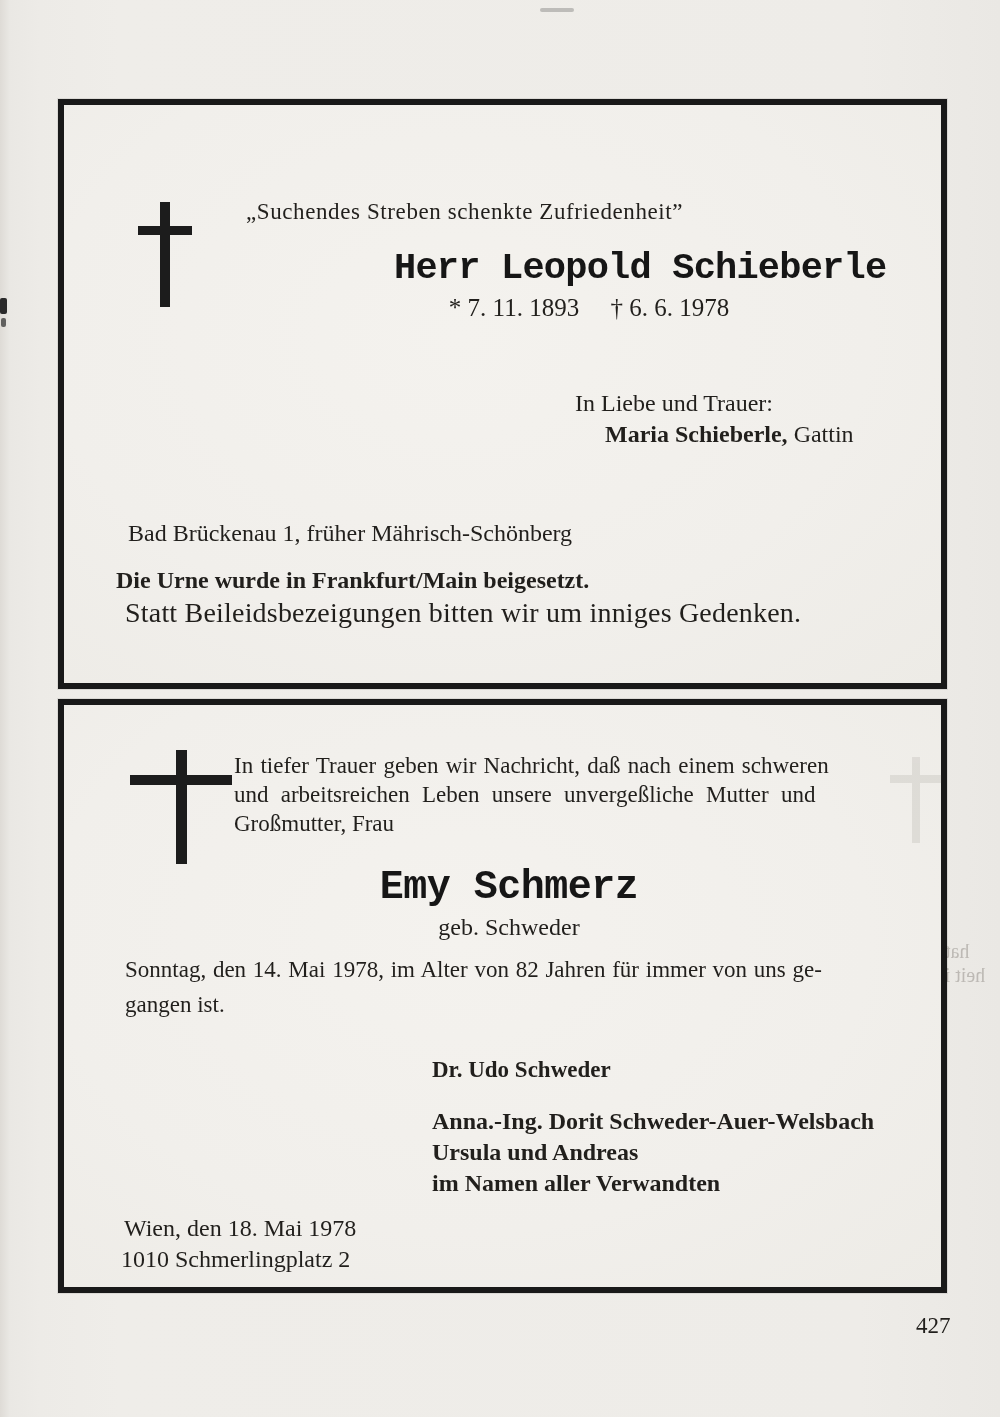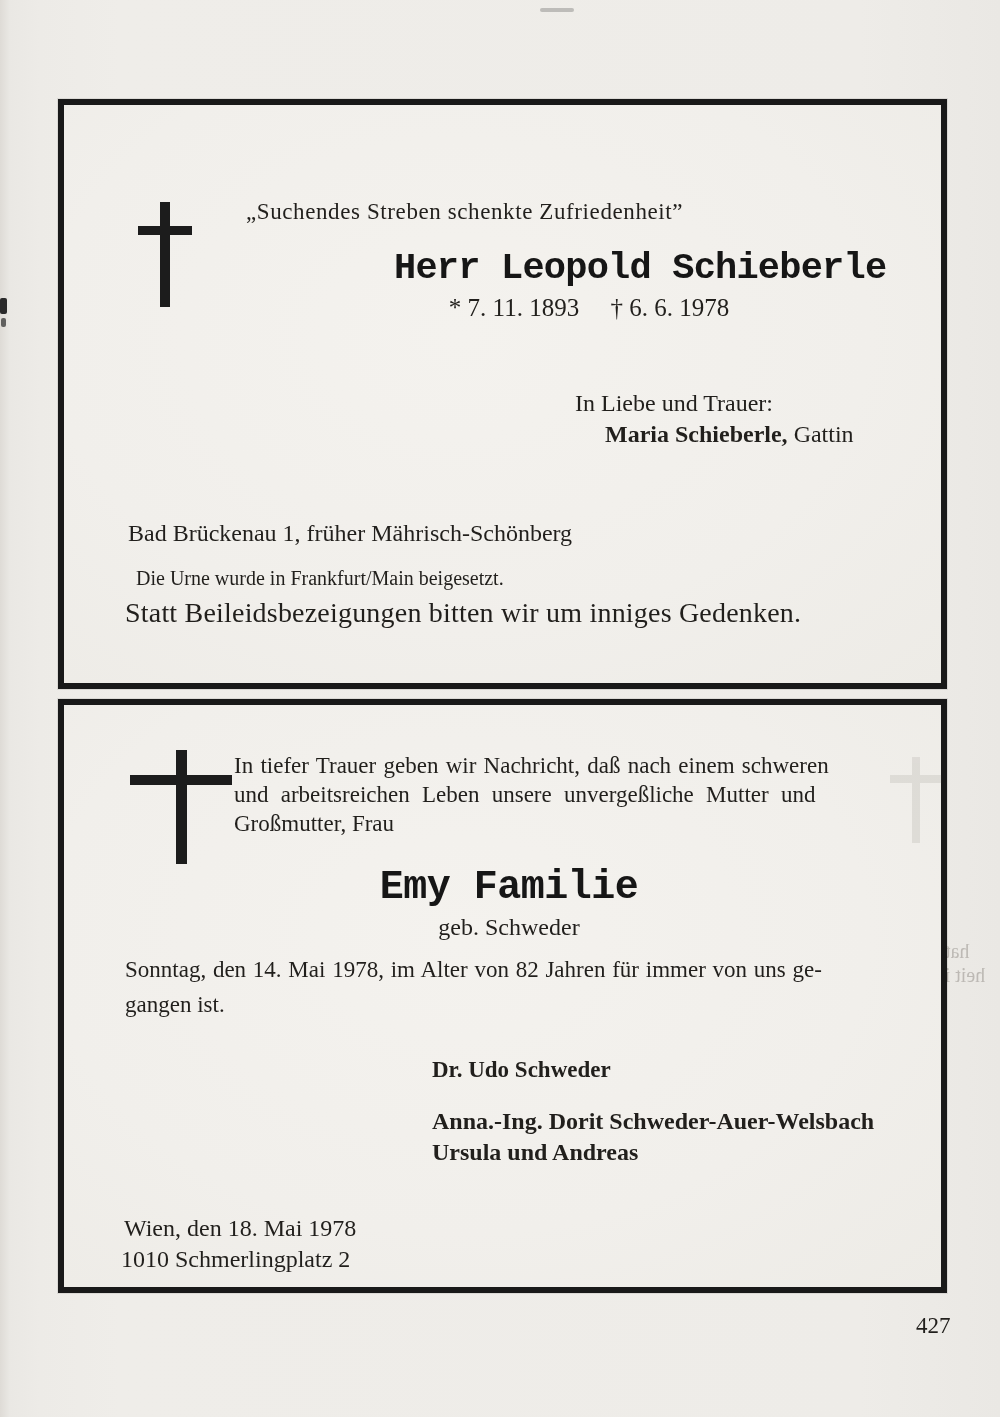--- a/index.html
+++ b/index.html
@@ -98,50 +98,51 @@
 
     <div class="abs serif" style="left:511px;top:285px;font-size:24px;">In Liebe und Trauer:</div>
 
     <div class="abs serif" style="left:511px;top:316px;font-size:24px;margin-left:30px;">
       <span class="b">Maria Schieberle,</span><span> Gattin</span>
     </div>
 
 
     <div class="abs serif" style="left:64px;top:415px;font-size:24px;">Bad Brückenau 1, früher Mährisch-Schönberg</div>
 
-    <div class="abs serif" style="left:72px;top:462px;font-size:20px;">Die Urne wurde in Frankfurt/Main beigesetzt.</div>
+    <div class="abs serif" style="left:52px;top:462px;font-size:24px;font-weight:bold;">Die Urne wurde in Frankfurt/Main beigesetzt.</div>
 
     <div class="abs serif" style="left:61px;top:481px;font-size:28px;letter-spacing:.2px;margin-top:11px;">Statt Beileidsbezeigungen bitten wir um inniges Gedenken.</div>
   </div>
 
   <div class="notice-box" style="left:58px;top:699px;width:877px;height:582px;">
 
     <div>
       <div class="cross-v" style="left:112px;top:45px;width:11px;height:114px;"></div>
       <div class="cross-h" style="left:66px;top:70px;width:102px;height:10px;"></div>
     </div>
 
     <div class="faint-cross">
       <div class="abs" style="left:848px;top:52px;width:8px;height:86px;"></div>
       <div class="abs" style="left:826px;top:70px;width:52px;height:8px;"></div>
     </div>
 
     <div class="abs serif" style="left:170px;top:48px;font-size:23px;word-spacing:1.5px;">In tiefer Trauer geben wir Nachricht, daß nach einem schweren</div>
     <div class="abs serif" style="left:170px;top:77px;font-size:23px;word-spacing:6.5px;">und arbeitsreichen Leben unsere unvergeßliche Mutter und</div>
     <div class="abs serif" style="left:170px;top:106px;font-size:23px;">Großmutter, Frau</div>
 
-    <div class="abs sans b center" style="left:235px;top:160px;width:420px;font-size:40px;letter-spacing:-0.5px;color:#161616;">Emy Familie</div>
+    <div class="abs sans b center" style="left:235px;top:160px;width:420px;font-size:40px;letter-spacing:-0.5px;color:#161616;">Emy Schmerz</div>
 
     <div class="abs serif center" style="left:235px;top:209px;width:420px;font-size:24px;">geb. Schweder</div>
 
     <div class="abs serif" style="left:61px;top:252px;font-size:23px;word-spacing:1px;">Sonntag, den 14. Mai 1978, im Alter von 82 Jahren für immer von uns ge-</div>
     <div class="abs serif" style="left:61px;top:287px;font-size:23px;">gangen ist.</div>
 
     <div class="abs serif b" style="left:368px;top:352px;font-size:23px;">Dr. Udo Schweder</div>
     <div class="abs serif b" style="left:368px;top:403px;font-size:24px;">Anna.-Ing. Dorit Schweder-Auer-Welsbach</div>
     <div class="abs serif b" style="left:368px;top:434px;font-size:24px;">Ursula und Andreas</div>
+    <div class="abs serif b" style="left:368px;top:465px;font-size:24px;">im Namen aller Verwandten</div>
 
     <div class="abs serif" style="left:60px;top:510px;font-size:24px;">Wien, den 18. Mai 1978</div>
     <div class="abs serif" style="left:57px;top:541px;font-size:24px;">1010 Schmerlingplatz 2</div>
   </div>
 
   <div class="abs serif" style="left:916px;top:1313px;font-size:23px;">427</div>
 </div>
 
 </body></html>

